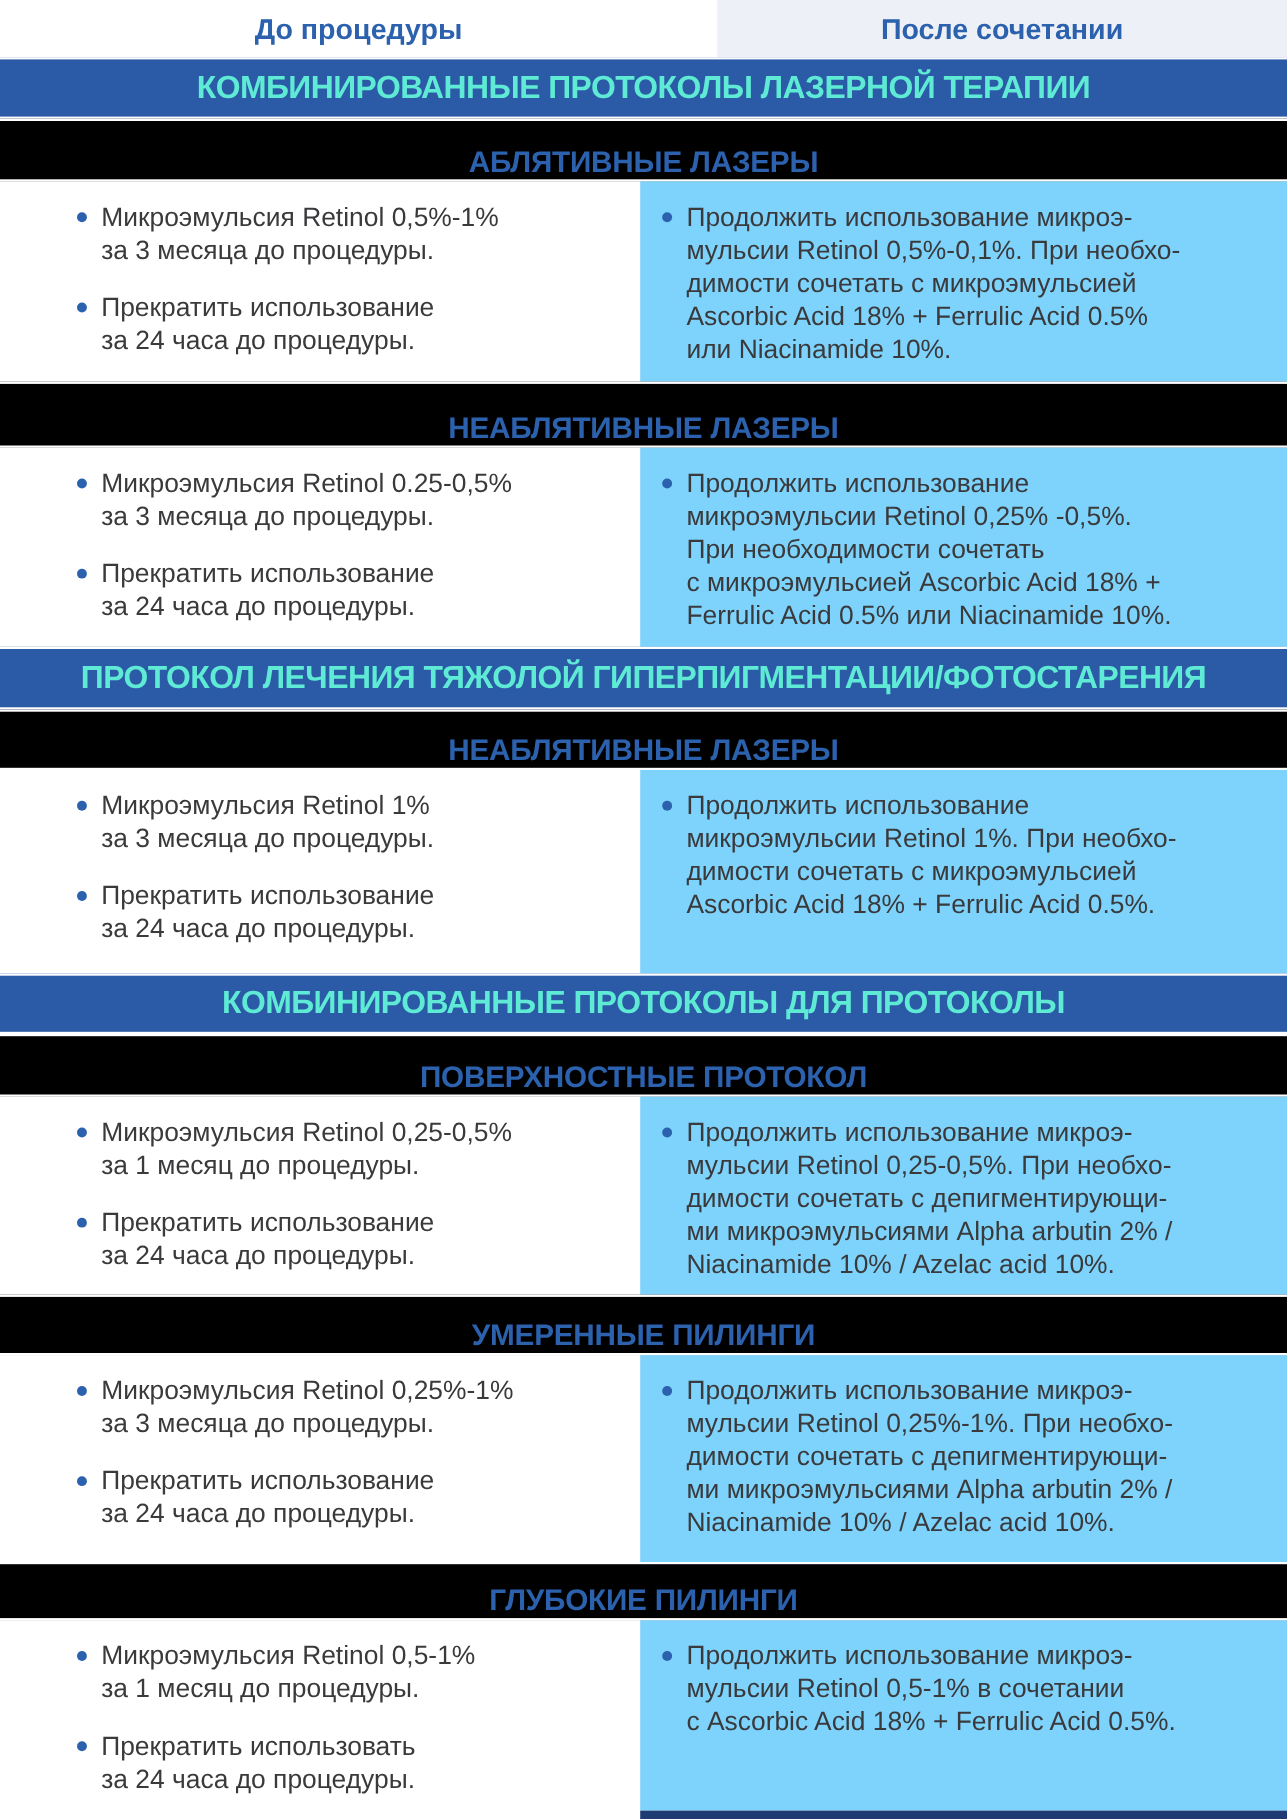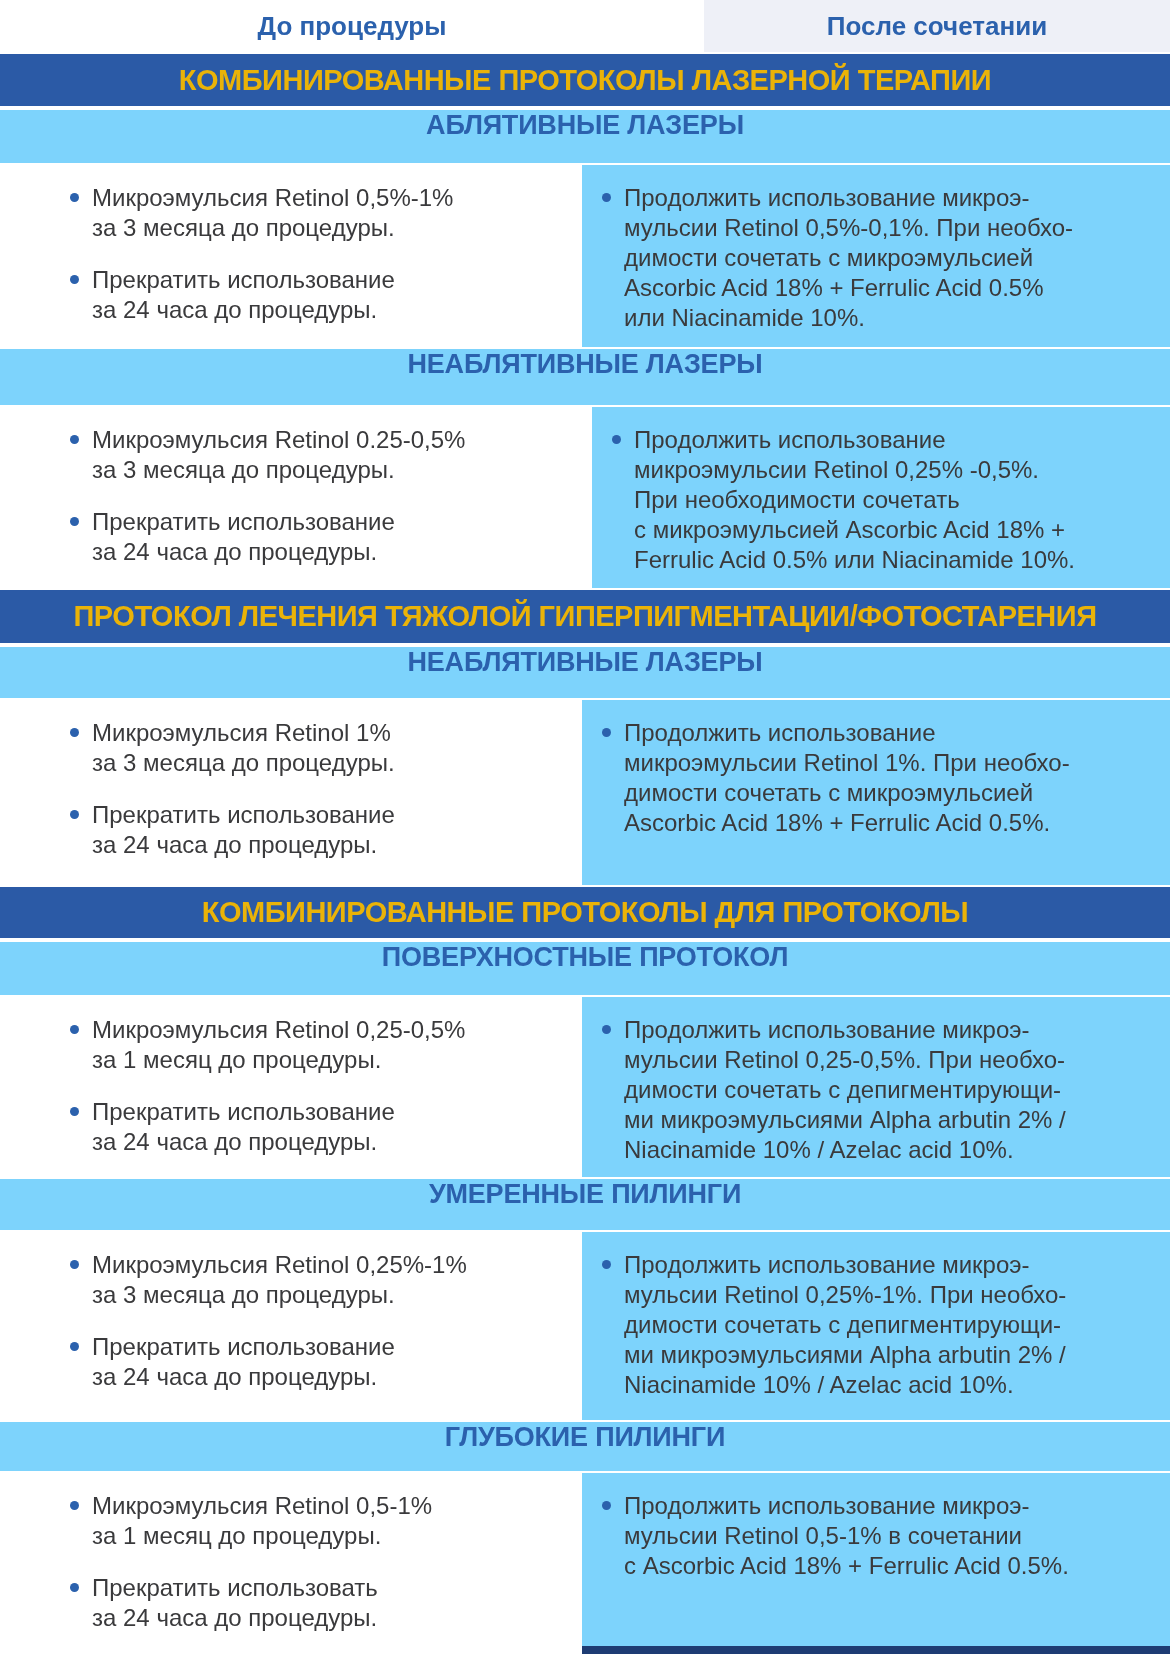--- a/index.html
+++ b/index.html
@@ -12,39 +12,39 @@
     overflow: hidden;
   }
   .page { width: 1170px; height: 1654px; display: flex; flex-direction: column; }
 
   
   .col-header-row { display: flex; height: 52px; flex: none; }
   .col-header-cell {
     display: flex; align-items: center; justify-content: center;
     font-weight: bold; font-size: 26px; color: #2b61ad;
   }
-  .col-header-cell.before { width: 704px; background: #ffffff; }
+  .col-header-cell.before { width: 652px; background: #ffffff; }
   .col-header-cell.after  { flex: 1; background: #eef0f7; }
 
   
   .banner {
     flex: none; background: #2b5aa6;
     border-top: 2px solid #ffffff; border-bottom: 2px solid #ffffff;
     display: flex; align-items: center; justify-content: center;
   }
   .banner .banner-title {
-    color: #eab308; font-weight: bold; font-size: 29px; letter-spacing: -0.5px;
+    color: #5eead4; font-weight: bold; font-size: 29px; letter-spacing: -0.5px;
     white-space: nowrap;
   }
 
   
   .subheader {
-    flex: none; background: #7dd3fc;
+    flex: none; background: #000000;
     border-top: 2px solid #ffffff; border-bottom: 2px solid #ffffff;
-    display: flex; align-items: flex-start; justify-content: center;
+    display: flex; align-items: flex-end; justify-content: center;
   }
   .subheader .subheader-title {
     color: #2b61ad; font-weight: bold; font-size: 27px; letter-spacing: -0.2px;
   }
 
   
   .content-row { display: flex; flex: none; }
   .content-cell { padding-top: 18px; }
   .content-cell.before { width: 582px; background: #ffffff; padding-left: 70px; padding-right: 30px; }
   .content-cell.after  { flex: 1; background: #7dd3fc; padding-left: 20px; padding-right: 24px; }
@@ -65,21 +65,21 @@
   
   .bottom-strip-row { display: flex; flex: 1; min-height: 8px; }
   .bottom-strip-row .left-pad { width: 582px; background: #ffffff; }
   .bottom-strip-row .strip { flex: 1; background: #1e3c73; }
 
   
   .h-banner1 { height: 56px; }
   .h-band1   { height: 57px; }
   .h-block1  { height: 182px; justify-content: flex-end; }
   .h-band2   { height: 60px; }
-  .h-block2  { height: 181px; gap: 10px; }
+  .h-block2  { height: 181px; }
   .h-banner2 { height: 57px; }
   .h-band3   { height: 55px; }
   .h-block3  { height: 185px; }
   .h-banner3 { height: 55px; }
   .h-band4   { height: 57px; }
   .h-block4  { height: 180px; }
   .h-band5   { height: 55px; }
   .h-block5  { height: 188px; }
   .h-band6   { height: 53px; }
   .h-block6  { height: 173px; }

